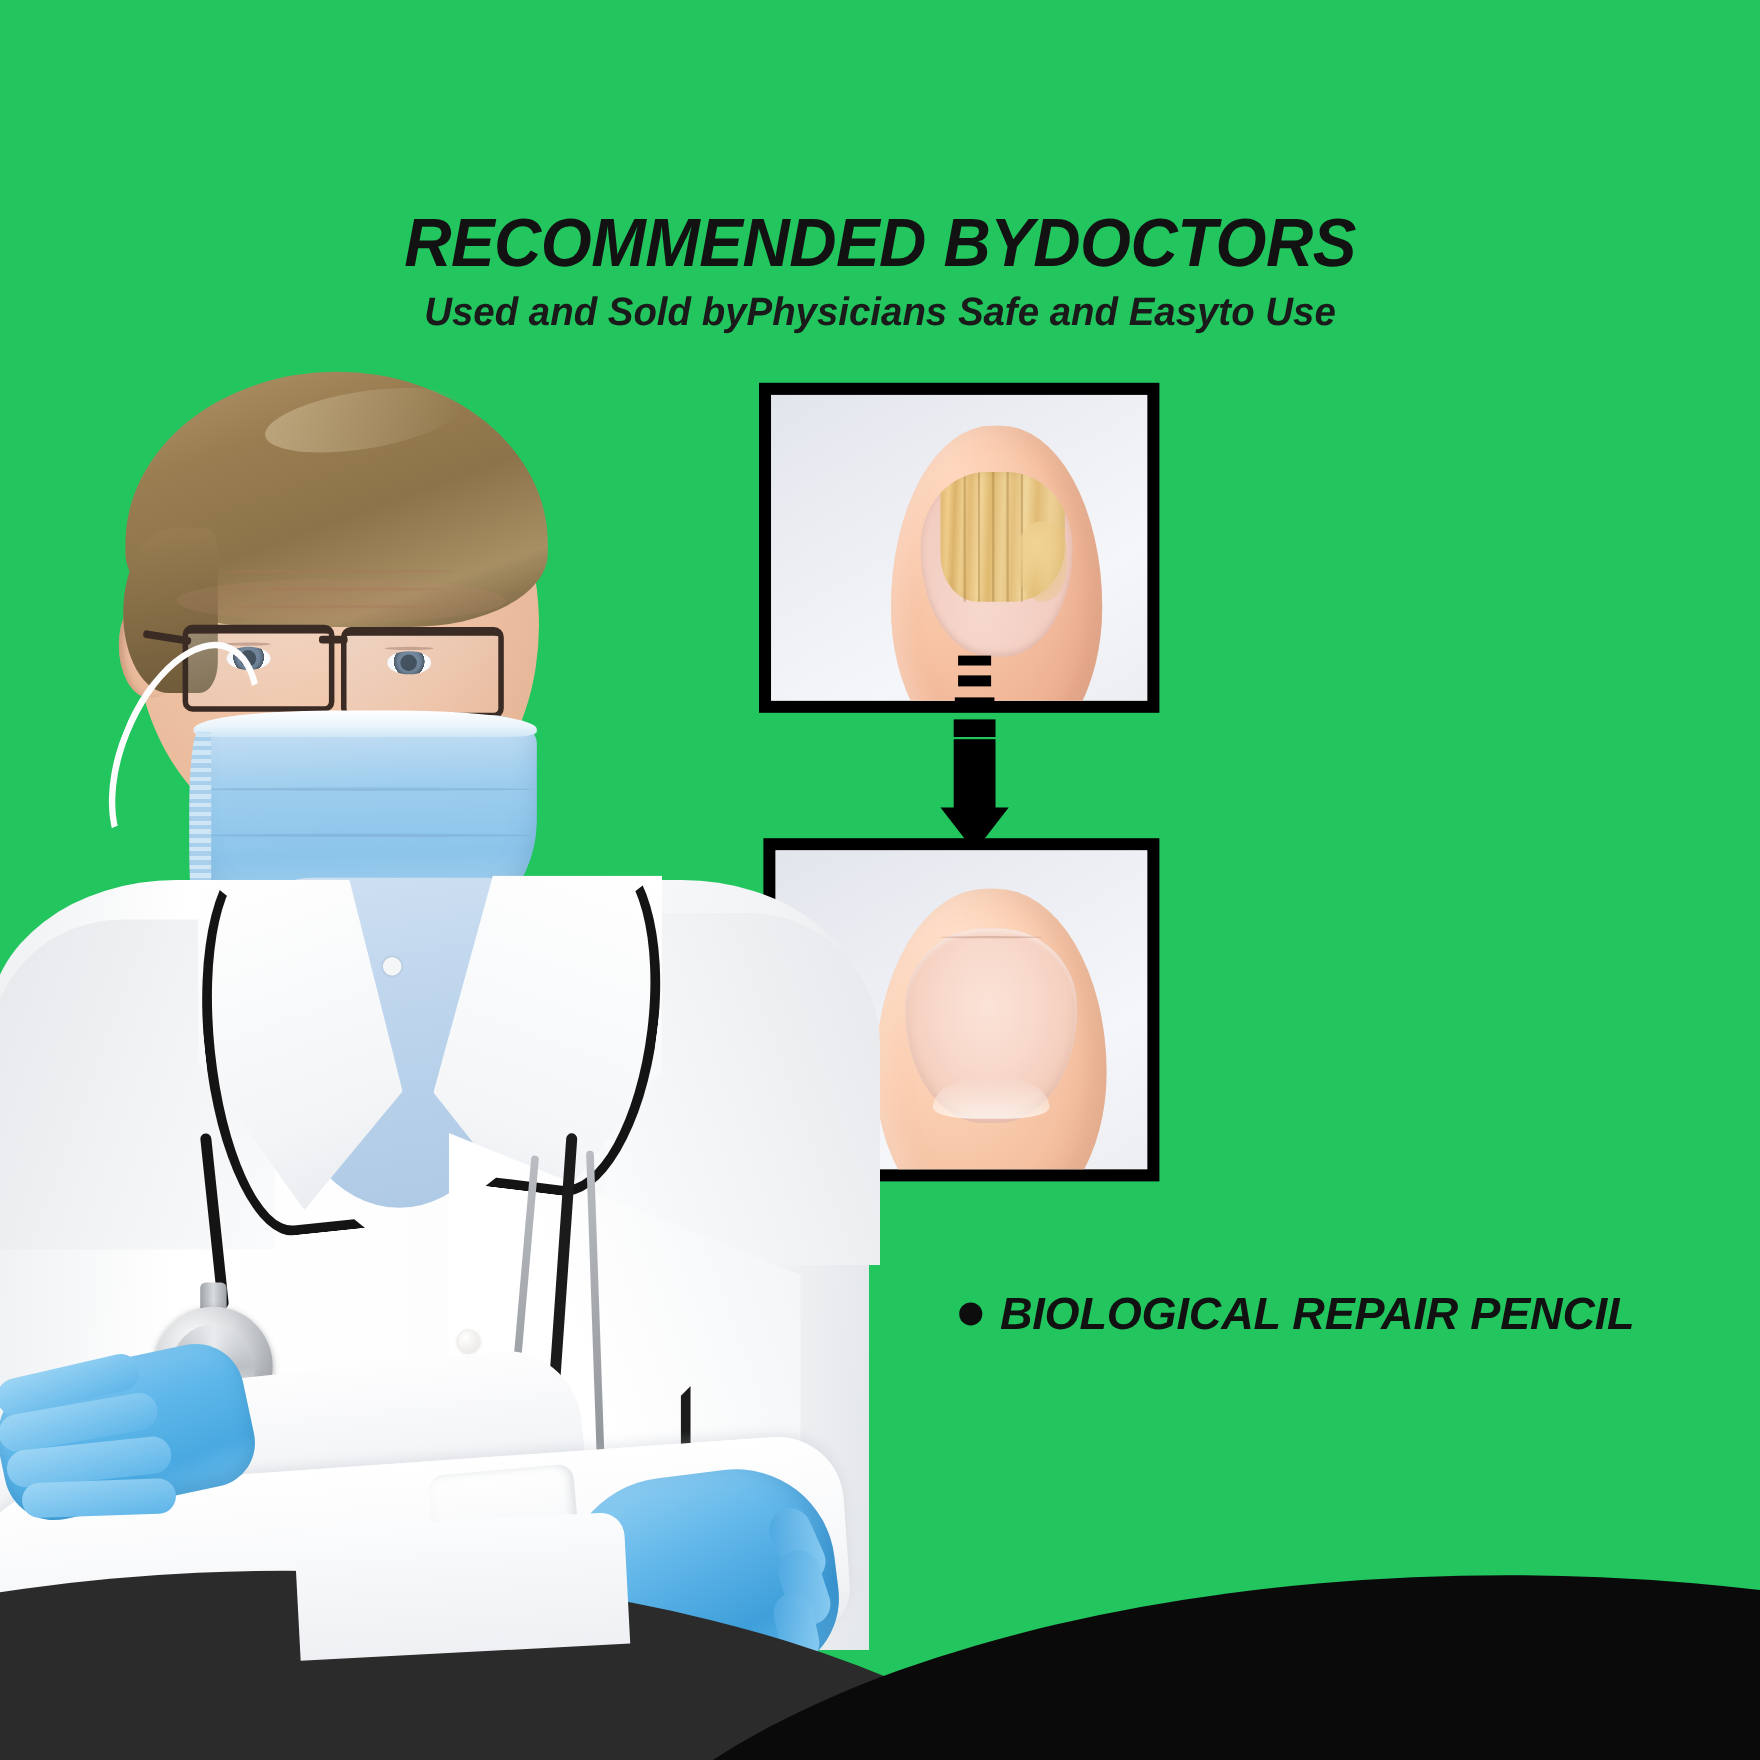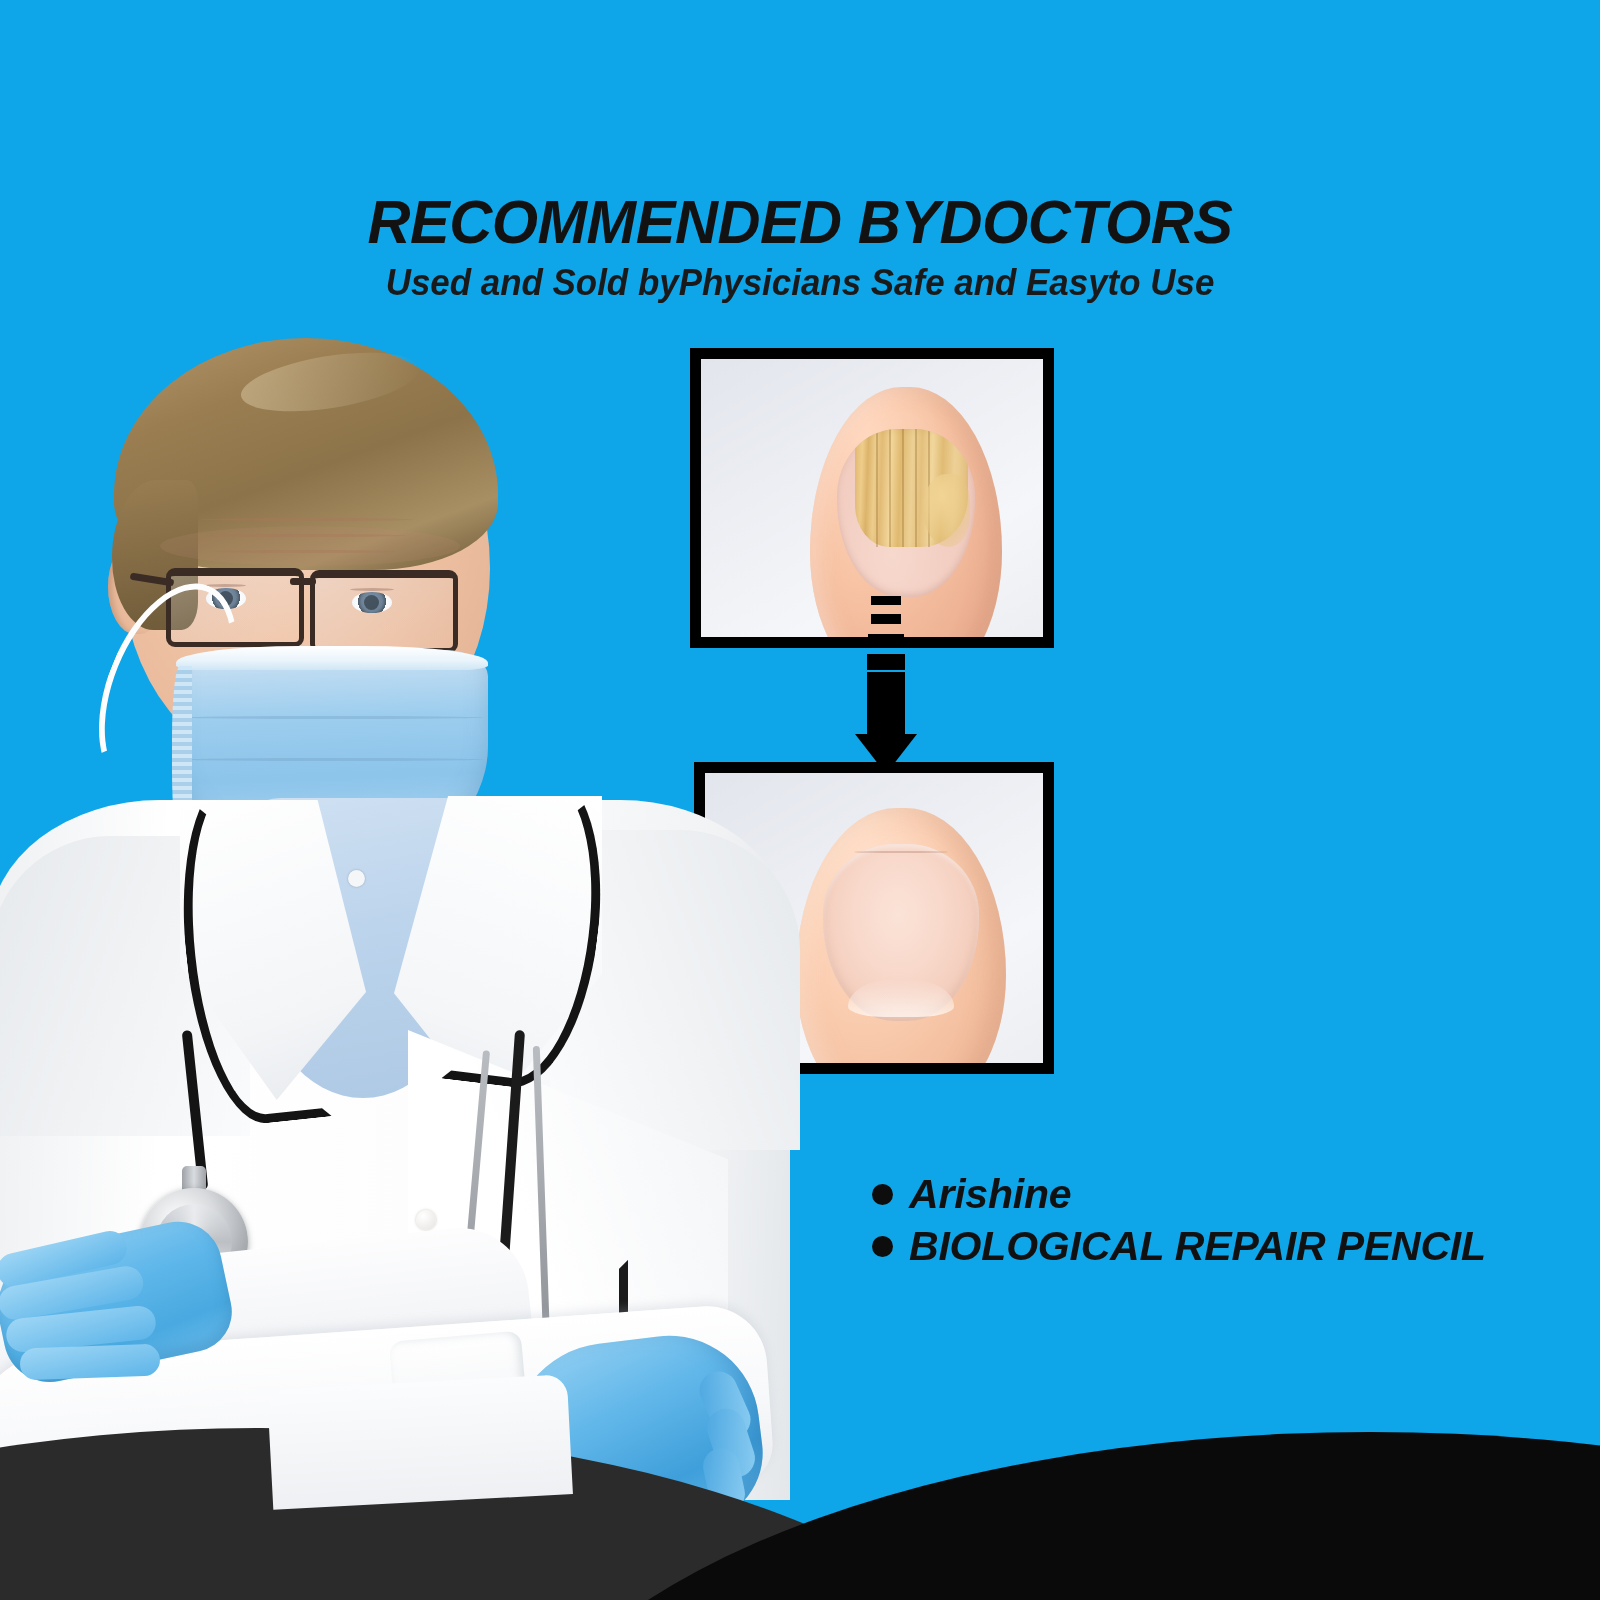--- a/index.html
+++ b/index.html
@@ -1,17 +1,17 @@
 <!DOCTYPE html>
 <html><head>
 <meta charset="utf-8">
 <style>
   html,body{margin:0;padding:0;background:#fff;}
   body{width:1600px;height:1600px;overflow:hidden;font-family:"Liberation Sans",sans-serif;}
-  #stage{position:relative;width:1600px;height:1600px;background:#0ea5e9;overflow:hidden;}
+  #stage{position:relative;width:1600px;height:1600px;background:#22c55e;overflow:hidden;}
 
   
   .headline{
     position:absolute;left:0;top:186px;width:1600px;text-align:center;
     font-family:"Liberation Sans",sans-serif;
     font-weight:700;font-style:italic;font-size:62px;letter-spacing:-0.5px;
     color:#121212;white-space:nowrap;transform:scaleX(.96);
   }
   .subhead{
     position:absolute;left:0;top:262px;width:1600px;text-align:center;
@@ -377,24 +377,20 @@
     <div class="dp" id="glove-r"></div>
     <div class="dp rfing" id="rf1"></div>
     <div class="dp rfing" id="rf2"></div>
     <div class="dp rfing" id="rf3"></div>
     <div class="dp" id="rf-thumb"></div>
   </div>
 
   <div id="bullets">
     <div class="blrow">
       <span class="bdot"></span>
-      <span class="blabel">Arishine</span>
-    </div>
-    <div class="blrow">
-      <span class="bdot"></span>
       <span class="blabel">BIOLOGICAL REPAIR PENCIL</span>
     </div>
   </div>
 
   <div class="swoosh" id="swoosh-left"></div>
   <div class="swoosh" id="swoosh-right"></div>
   <div id="coat-over-swoosh"></div>
 
 </div>
 

